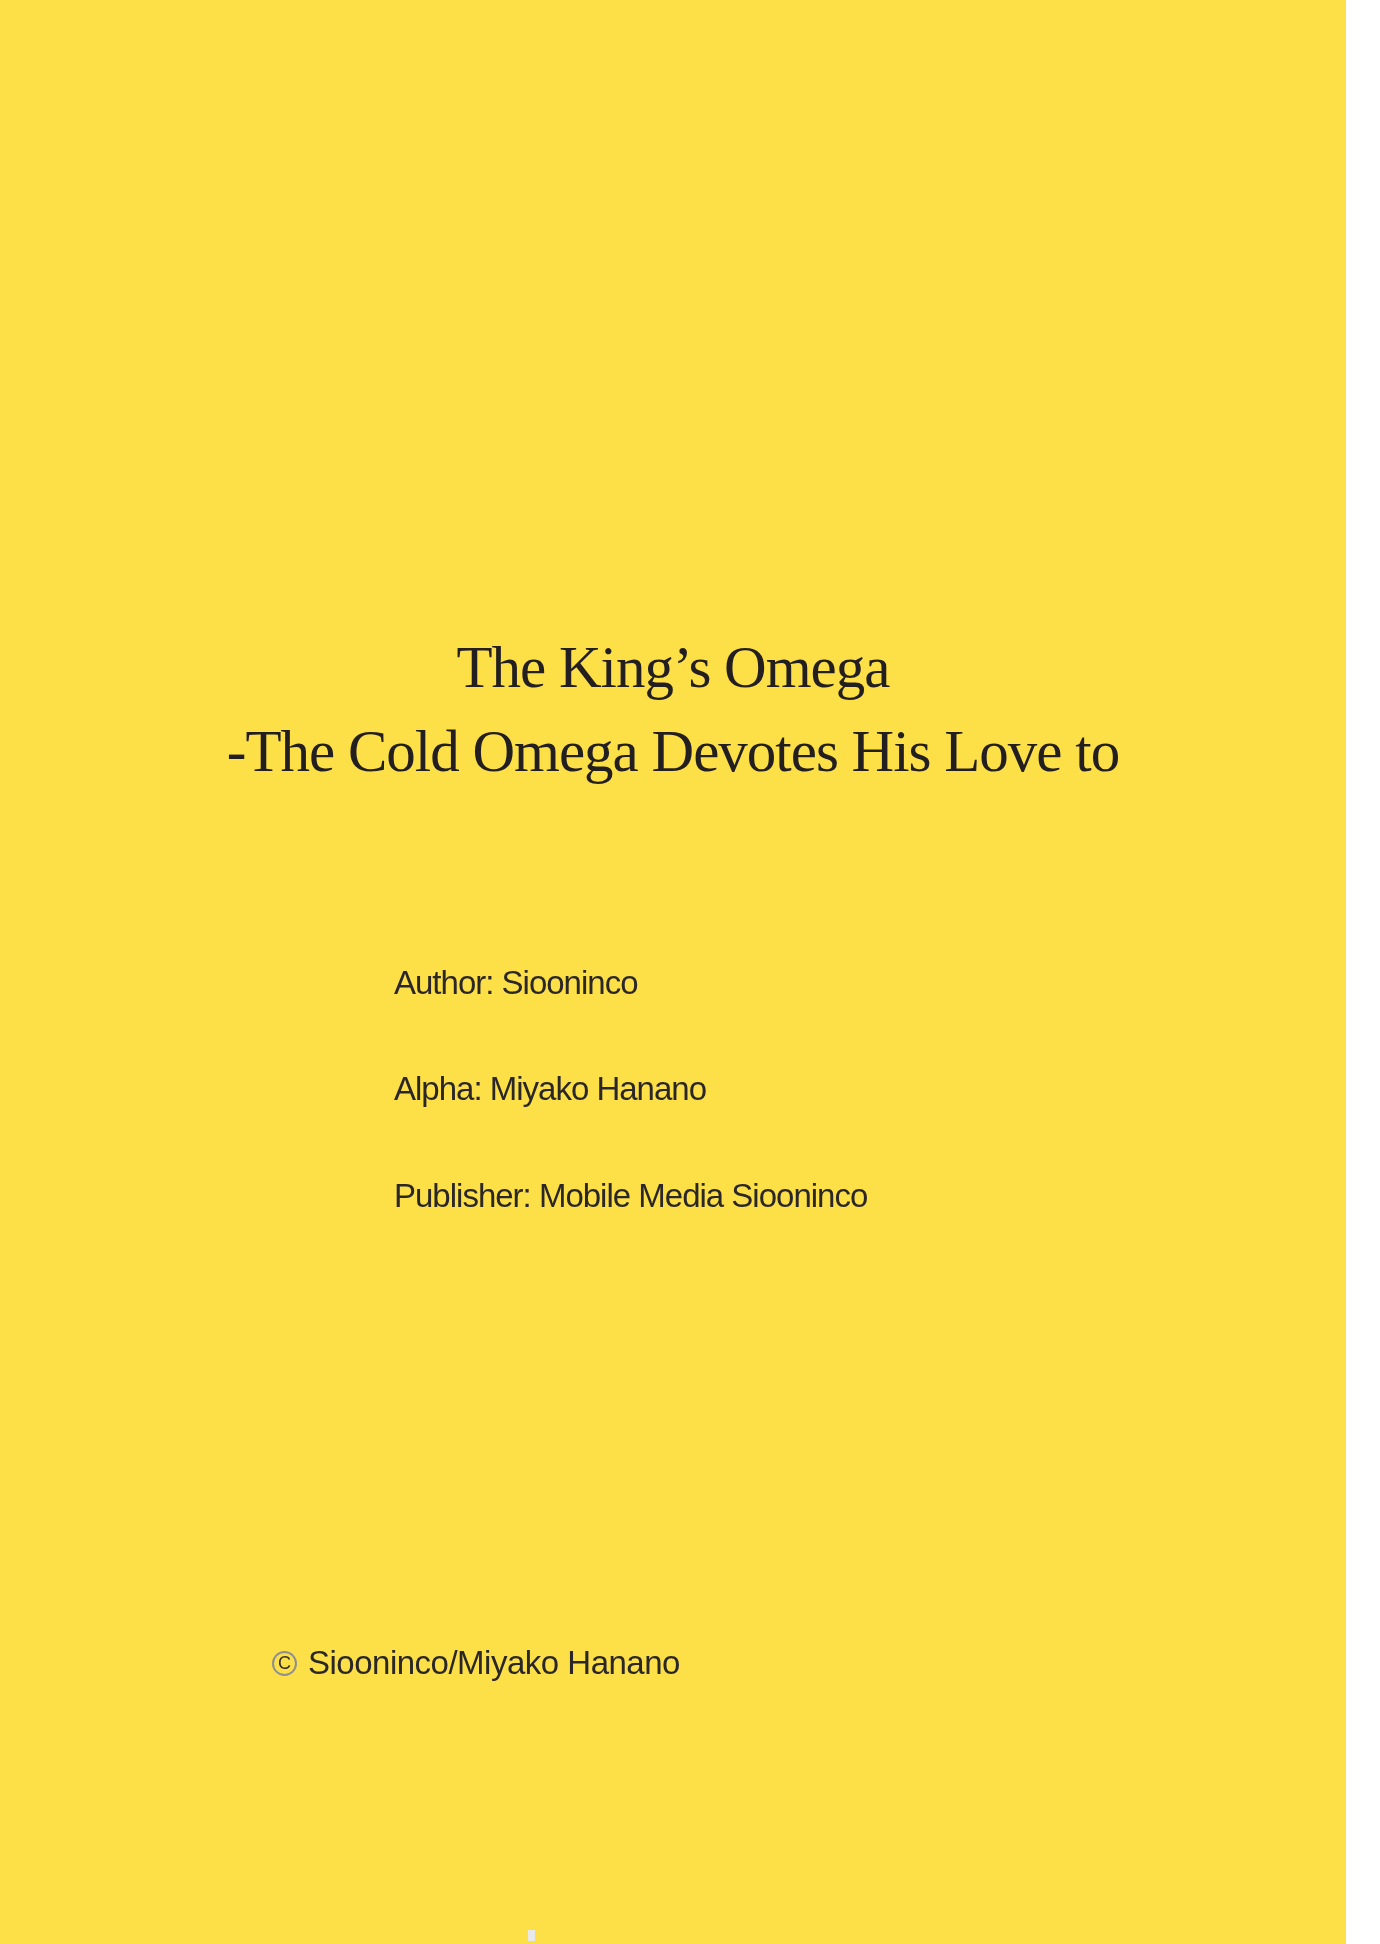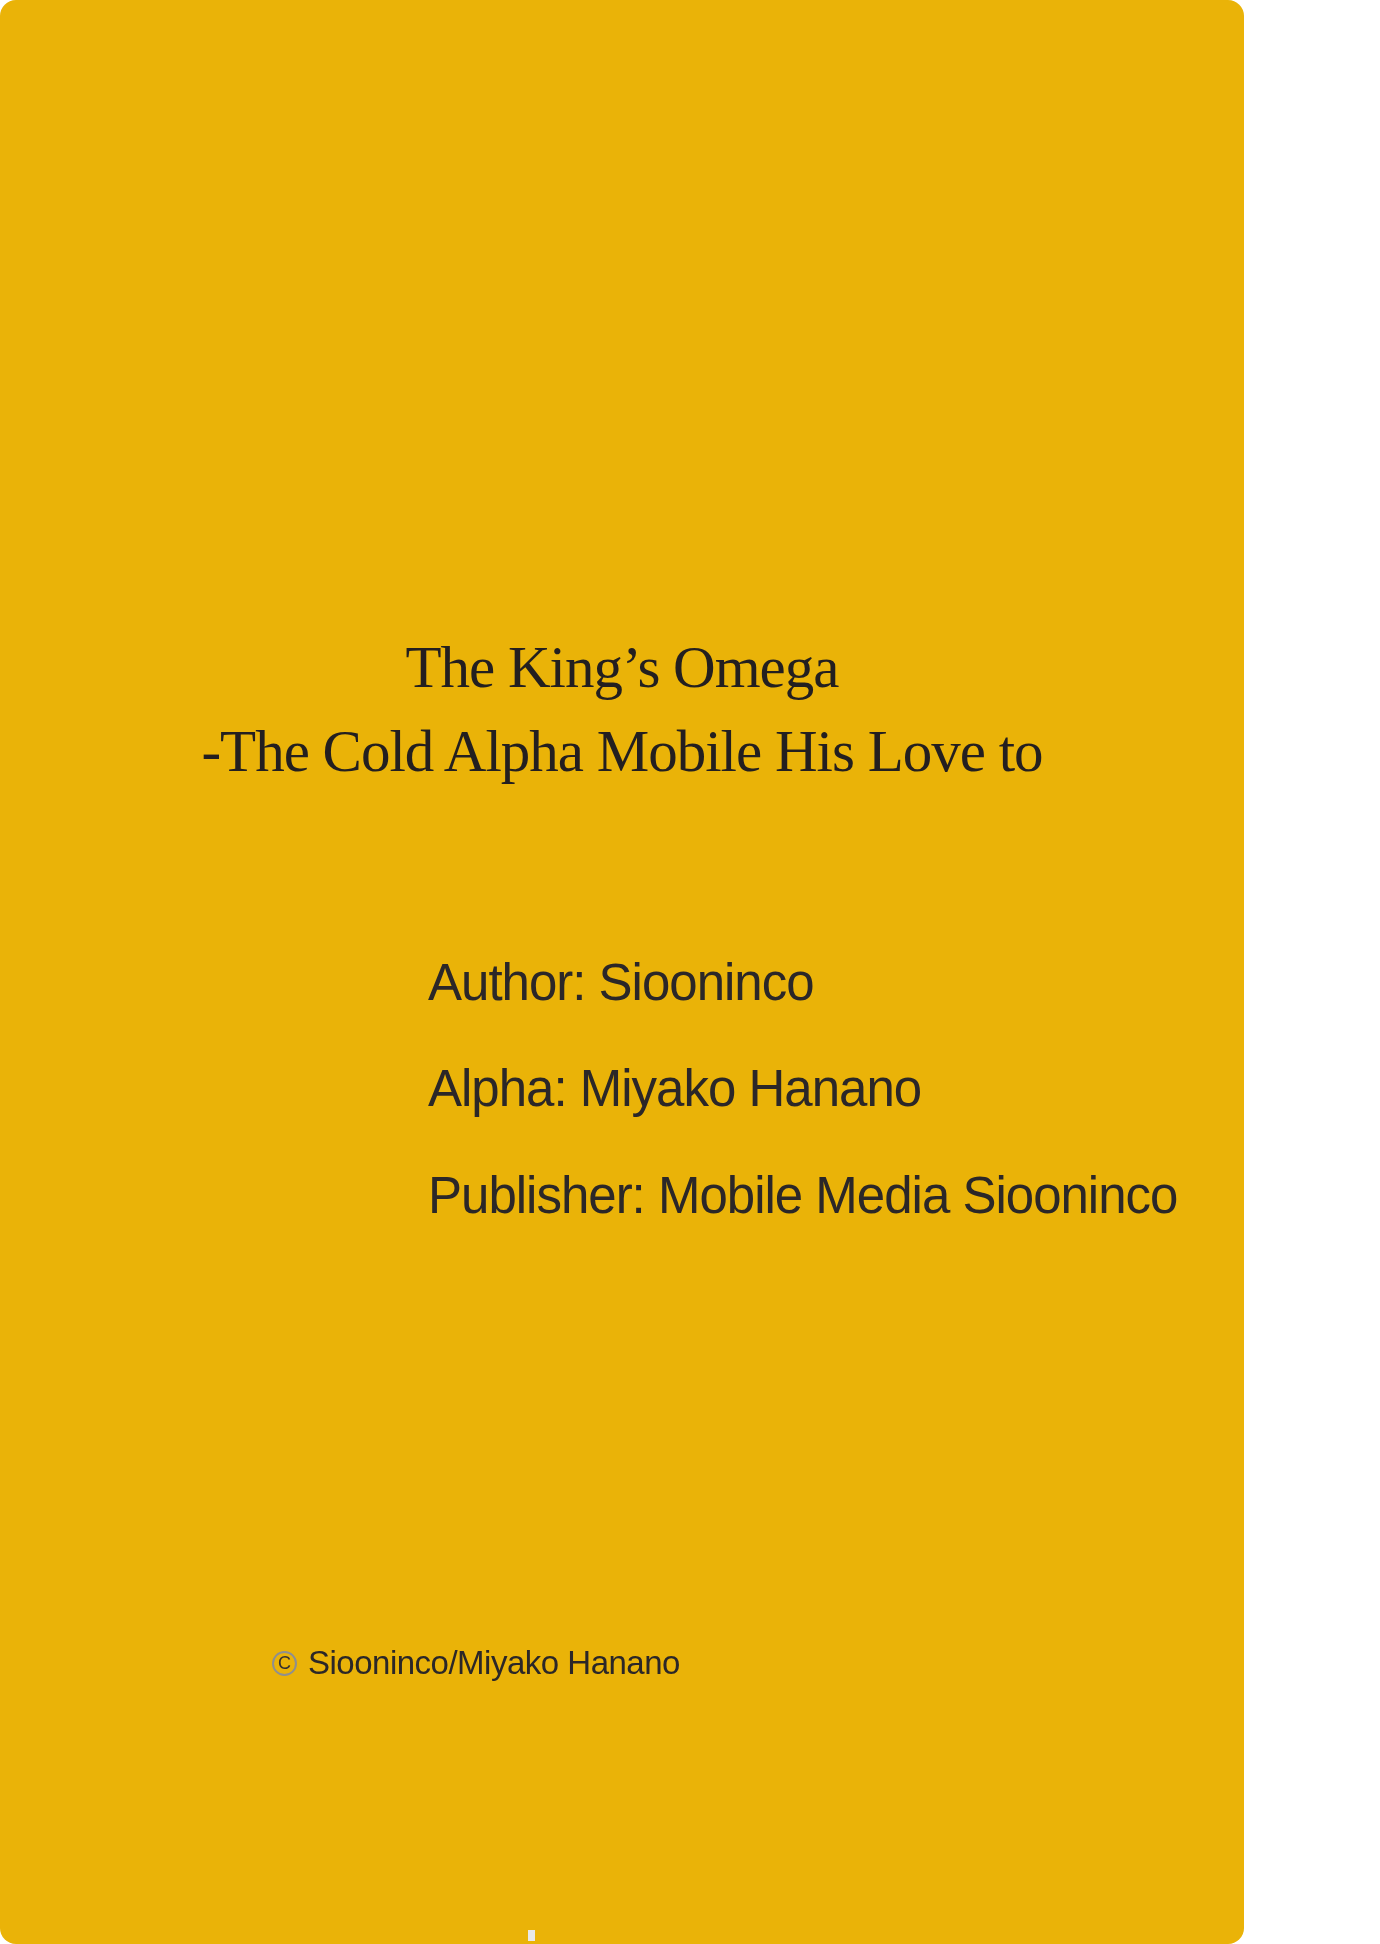--- a/index.html
+++ b/index.html
@@ -2,46 +2,45 @@
 <html><head>
 <meta charset="utf-8">
 <style>
   html, body {
     margin: 0;
     padding: 0;
     background: #ffffff;
   }
   .page {
     position: relative;
-    width: 1244px;
+    width: 1346px;
     height: 1944px;
-    background: #eab308;
+    background: #fde047;
     overflow: hidden;
     font-family: "Liberation Sans", sans-serif;
     color: #231f20;
-    border-radius: 16px;
   }
   .title-block {
     position: absolute;
     left: 0;
     right: 0;
     top: 625px;
     text-align: center;
     font-family: "Liberation Serif", serif;
     font-weight: 400;
     font-size: 59px;
     line-height: 84px;
     letter-spacing: -1px;
     color: #231f20;
   }
   .credit-line {
     position: absolute;
-    left: 428px;
+    left: 394px;
     font-family: "Liberation Sans", sans-serif;
-    font-size: 51px;
+    font-size: 33px;
     line-height: 49px;
     letter-spacing: -1px;
     color: #2b2728;
     white-space: nowrap;
   }
   .credit-author    { top: 958px; }
   .credit-story     { top: 1064px; }
   .credit-publisher { top: 1171px; }
   .copyright-line {
     position: absolute;
@@ -80,21 +79,21 @@
     background: #e8e8e8;
   }
 </style>
 </head>
 <body>
 
 <div class="page">
 
   <div class="title-block">
     <div>The King’s Omega</div>
-    <div>-The Cold Alpha Mobile His Love to</div>
+    <div>-The Cold Omega Devotes His Love to</div>
   </div>
 
   <div class="credit-line credit-author">Author: Siooninco</div>
 
   <div class="credit-line credit-story">Alpha: Miyako Hanano</div>
 
   <div class="credit-line credit-publisher">Publisher: Mobile Media Siooninco</div>
 
   <div class="copyright-line">
     <span class="copy-circle">C</span>

